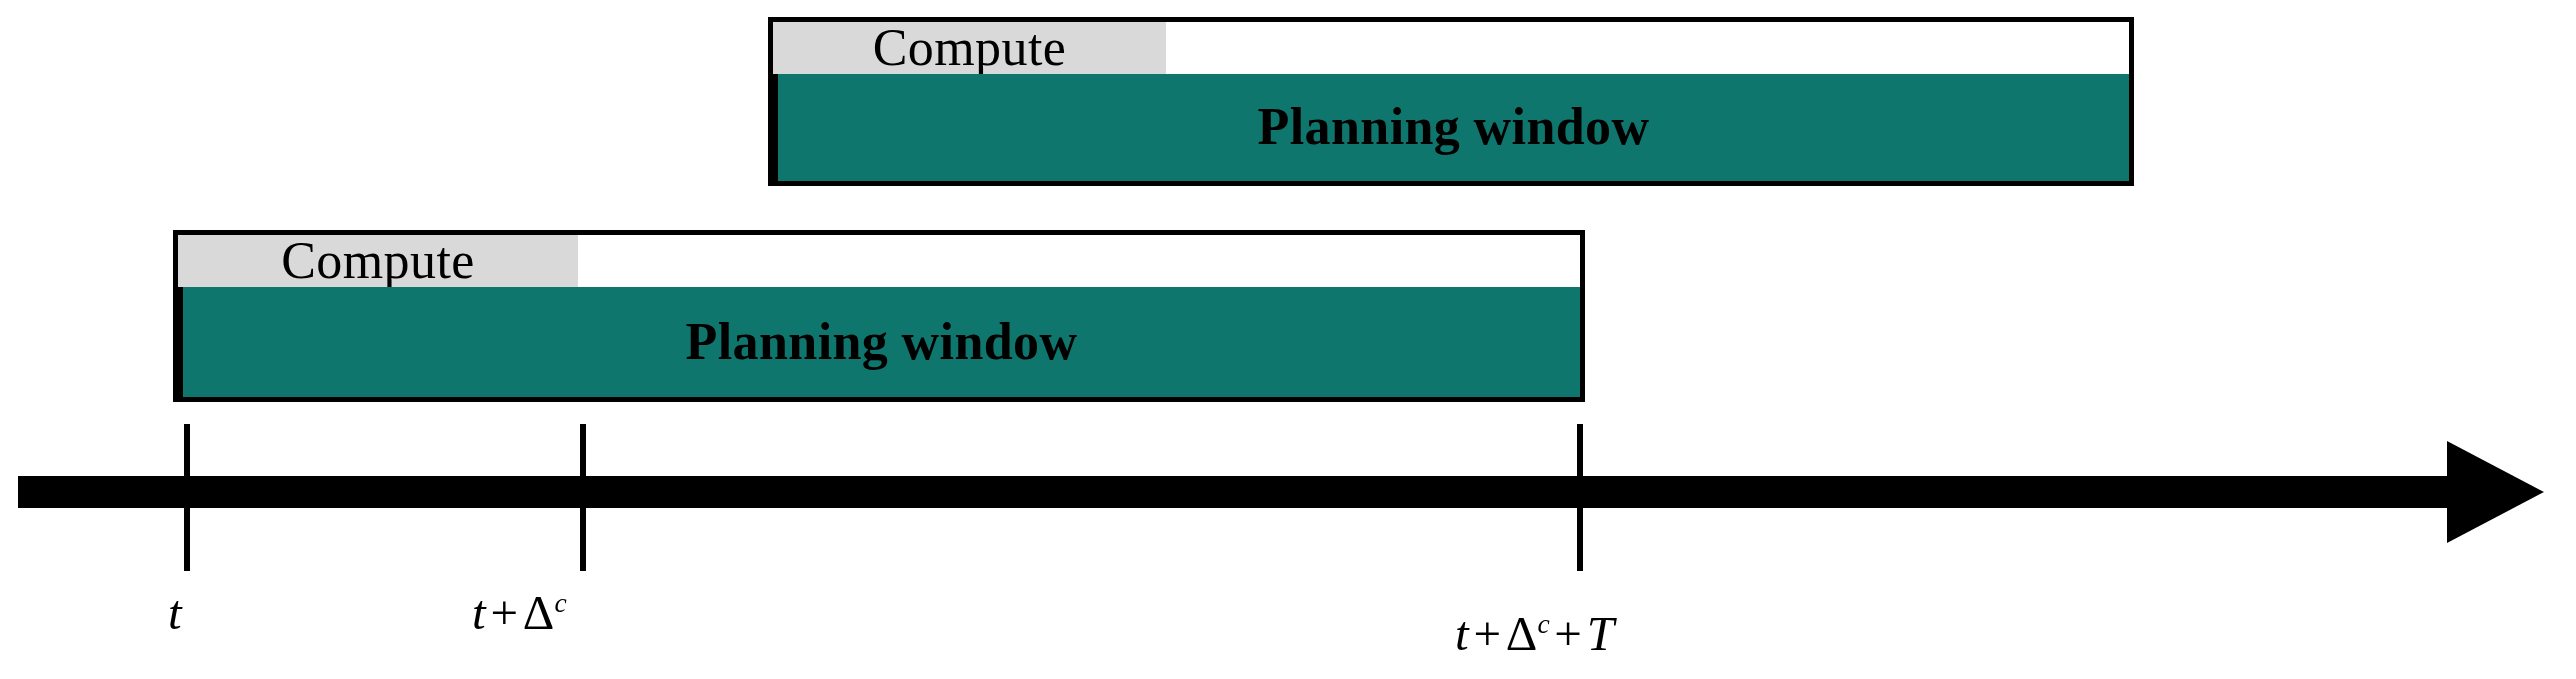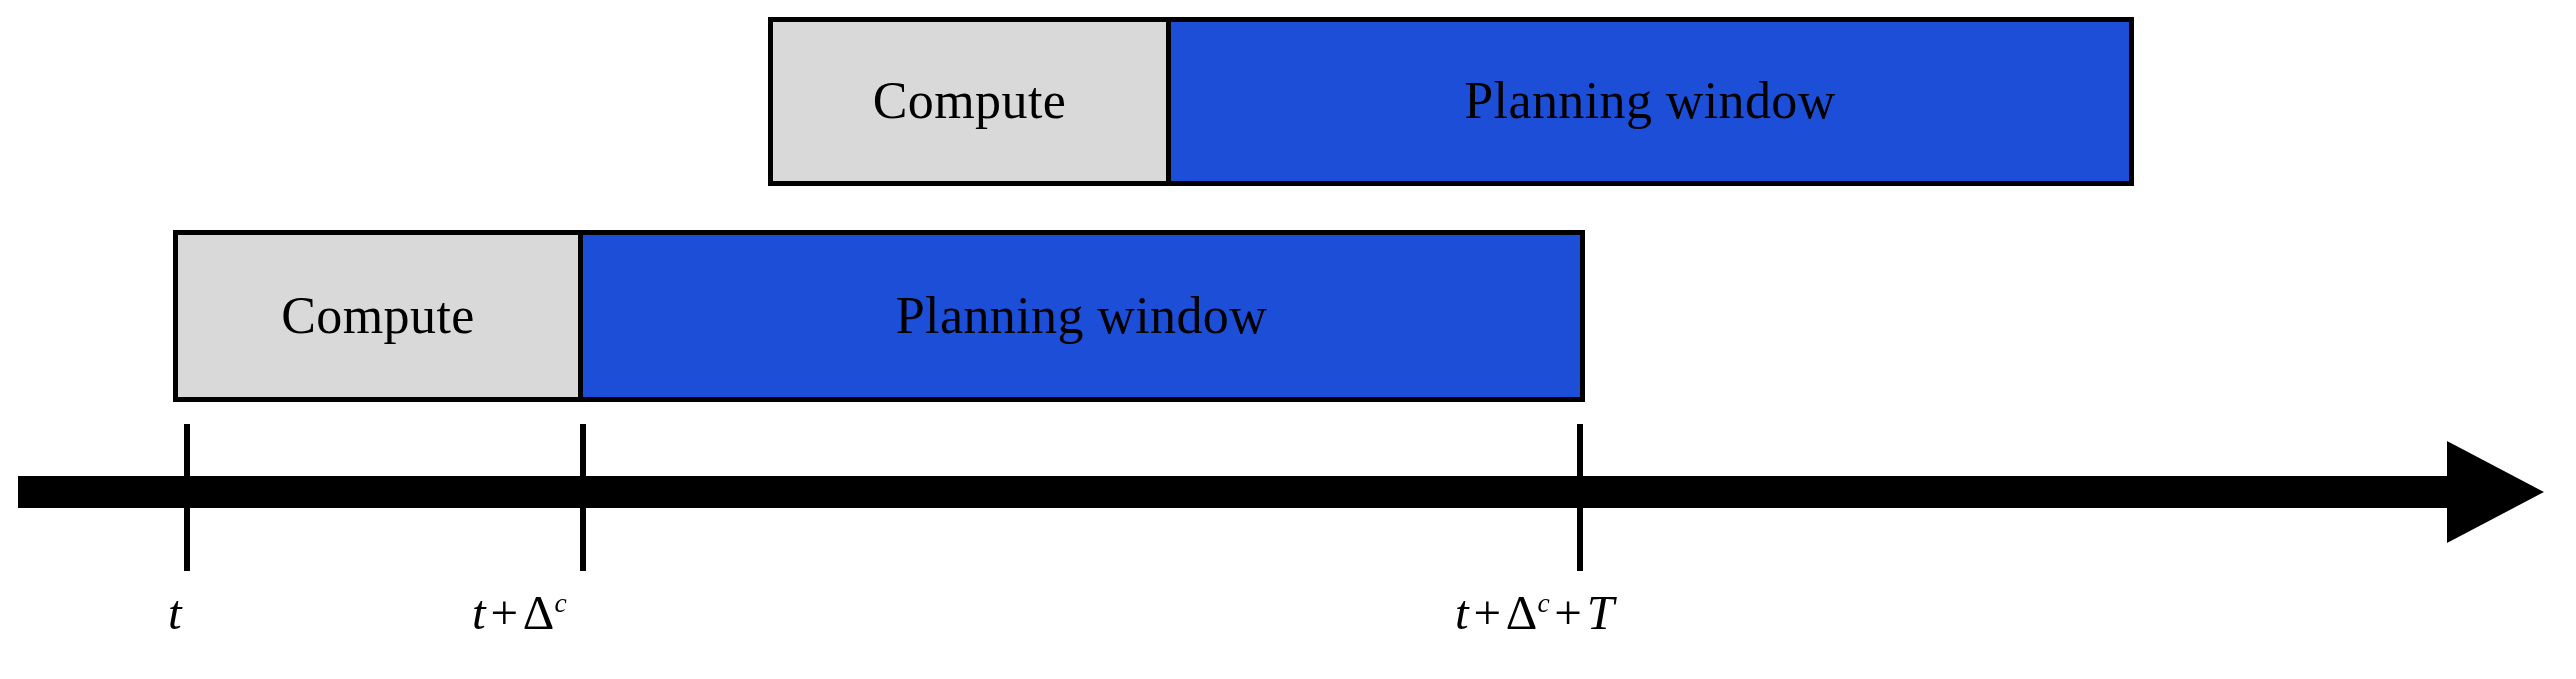--- a/index.html
+++ b/index.html
@@ -16,36 +16,37 @@
     height: 679px;
     background: #ffffff;
     overflow: hidden;
   }
 
   
   .bar {
     position: absolute;
     box-sizing: border-box;
     display: flex;
-    flex-direction: row;
+    flex-direction: column;
     border: 5.5px solid #000000;
     background: #ffffff;
   }
   .segment {
     box-sizing: border-box;
     display: flex;
     align-items: center;
     justify-content: center;
     position: relative;
   }
   .segment.compute {
     background: #d9d9d9;
   }
   .segment.planning {
-    background: #1d4ed8;
+    background: #0f766e;
+    font-weight: bold;
   }
   .segment + .segment {
     border-left: 5.5px solid #000000;
   }
   .seg-label {
     font-family: "Liberation Serif", "DejaVu Serif", serif;
     font-size: 52px;
     line-height: 1;
     color: #000000;
     white-space: nowrap;
@@ -157,18 +158,18 @@
   <div class="tick" style="left:1577px;"></div>
 
   <div class="tick-label" style="left:168px;">
     <span>t</span>
   </div>
 
   <div class="tick-label" style="left:472px;">
     <span>t</span><span class="op">+</span><span class="greek">Δ</span><sup>c</sup>
   </div>
 
-  <div class="tick-label" style="left:1455px;">
+  <div class="tick-label" style="left:1455px;margin-top:21px;">
     <span>t</span><span class="op">+</span><span class="greek">Δ</span><sup>c</sup><span class="op">+</span><span>T</span>
   </div>
 
 </div>
 
 
 </body></html>

